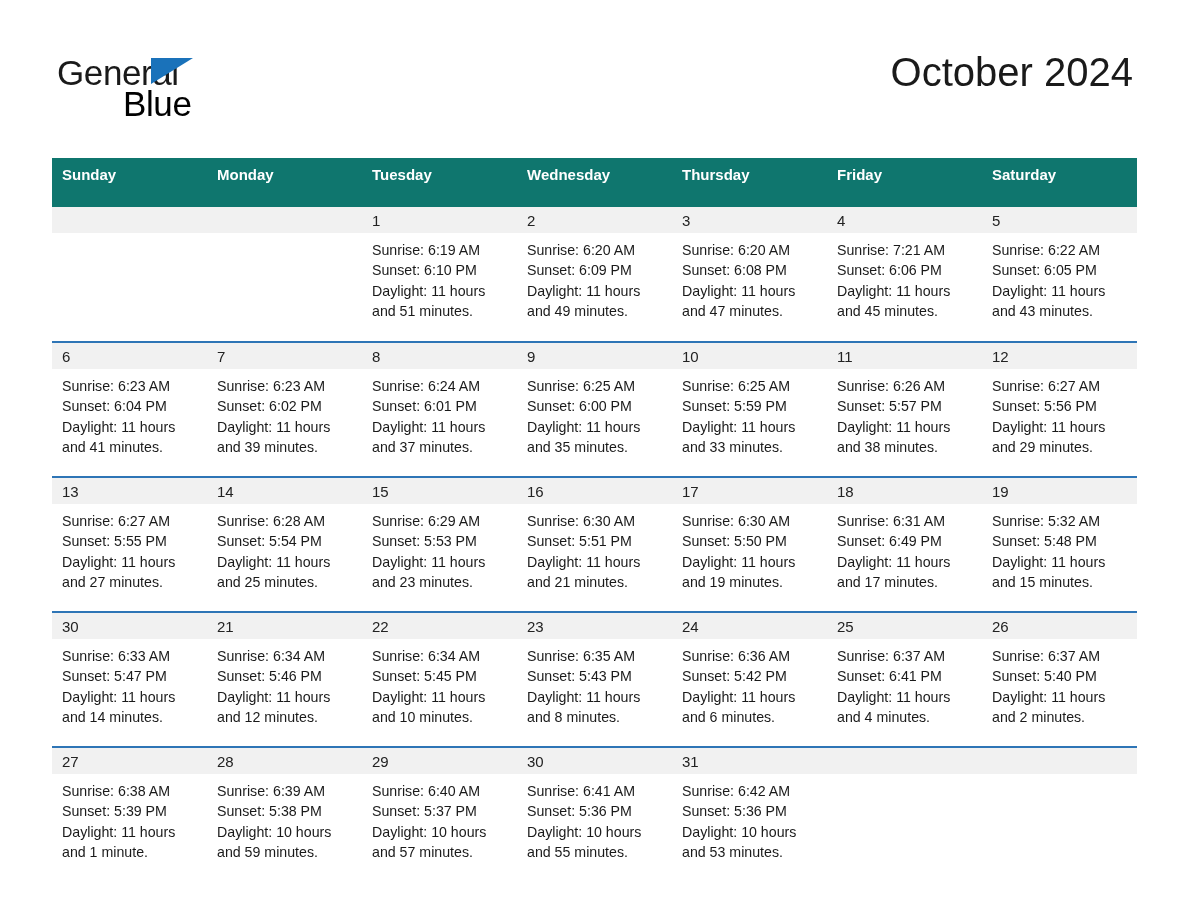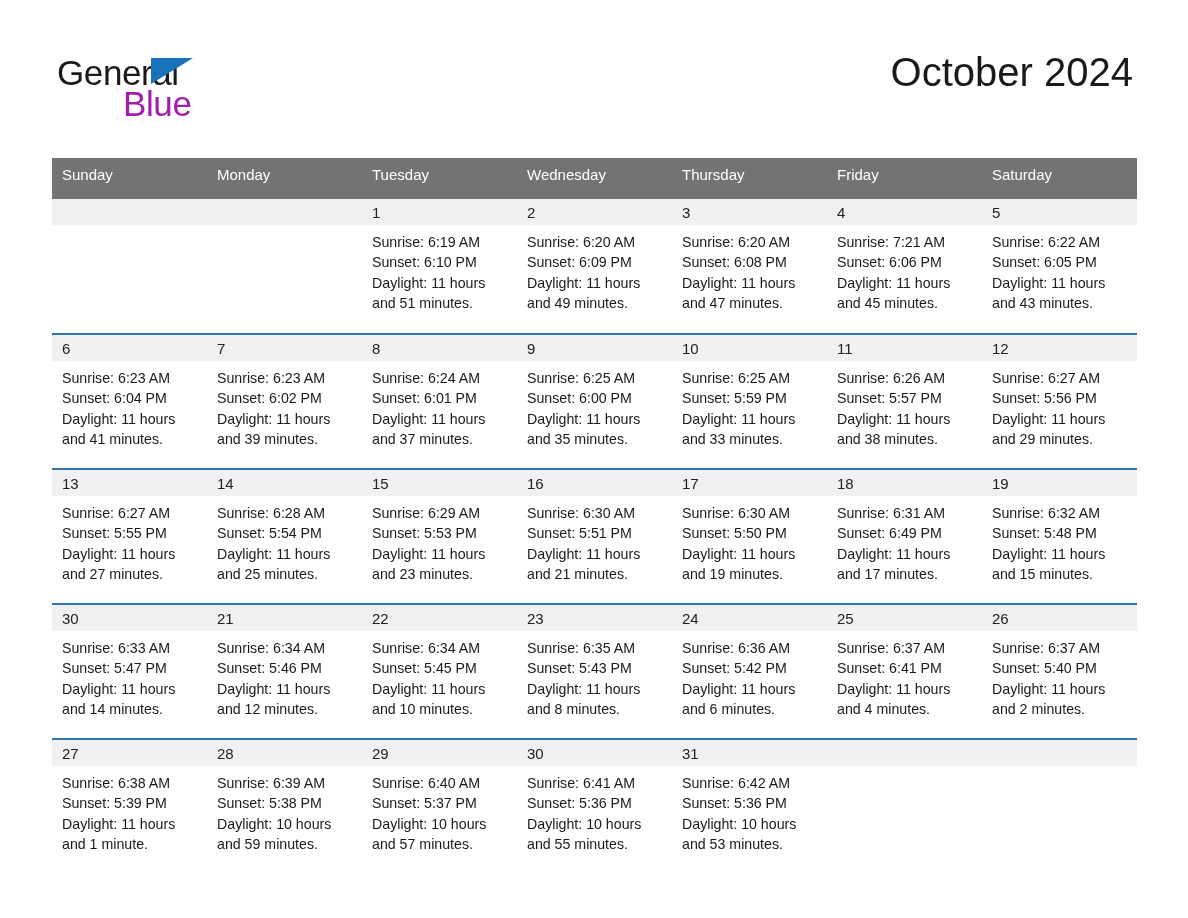--- a/index.html
+++ b/index.html
@@ -46,21 +46,21 @@
     width: 0; height: 0;
     border-left: 42px solid #1a72ba;
     border-bottom: 26px solid transparent;
   }
   .logo-blue {
     position: absolute;
     left: 66px;
     top: 31px;
     font-size: 35px;
     letter-spacing: -0.4px;
-    color: #a21caf;
+    color: #000000;
     line-height: 42px;
   }
 
   .title {
     position: absolute;
     right: 55px;
     top: 48px;
     font-size: 40px;
     color: #1a1a1a;
     line-height: 48px;
@@ -84,26 +84,26 @@
     position: absolute;
     left: 52px;
     top: 158px;
     width: 1085px;
     border-collapse: collapse;
     table-layout: fixed;
   }
   .cal col { width: 155px; }
 
   thead th {
-    background: #737373;
+    background: #0f766e;
     color: #ffffff;
     font-size: 15px;
-    font-weight: normal;
+    font-weight: bold;
     text-align: left;
-    padding: 8px 0 16px 10px;
+    padding: 8px 0 24px 10px;
     height: 31px;
     vertical-align: middle;
   }
 
   tbody tr.week > td {
     vertical-align: top;
     padding: 0;
     border-top: 2px solid #2e75b6;
     height: 135px;
   }
@@ -341,21 +341,21 @@
             <div class="cellbody">
               <div>Sunrise: 6:31 AM</div>
               <div>Sunset: 6:49 PM</div>
               <div>Daylight: 11 hours</div>
               <div>and 17 minutes.</div>
             </div>
           </td>
           <td>
             <div class="daynum">19</div>
             <div class="cellbody">
-              <div>Sunrise: 6:32 AM</div>
+              <div>Sunrise: 5:32 AM</div>
               <div>Sunset: 5:48 PM</div>
               <div>Daylight: 11 hours</div>
               <div>and 15 minutes.</div>
             </div>
           </td>
         </tr>
         <tr class="week">
           <td>
             <div class="daynum">30</div>
             <div class="cellbody">

